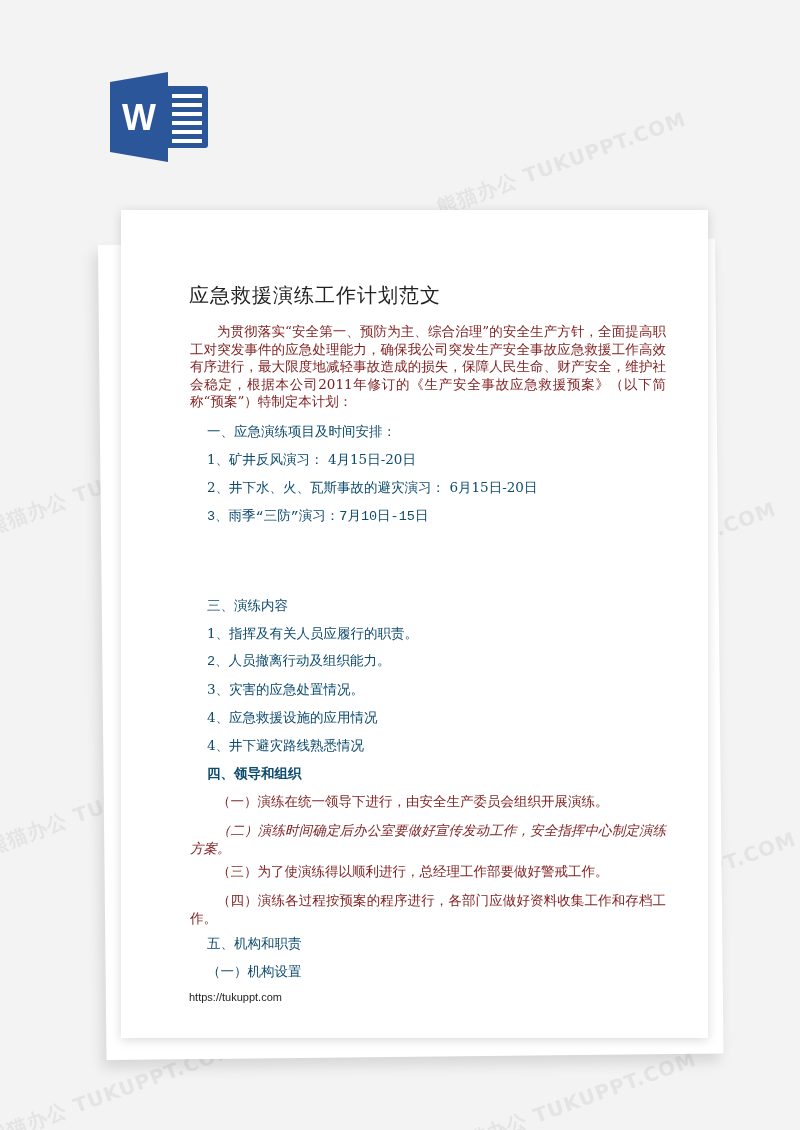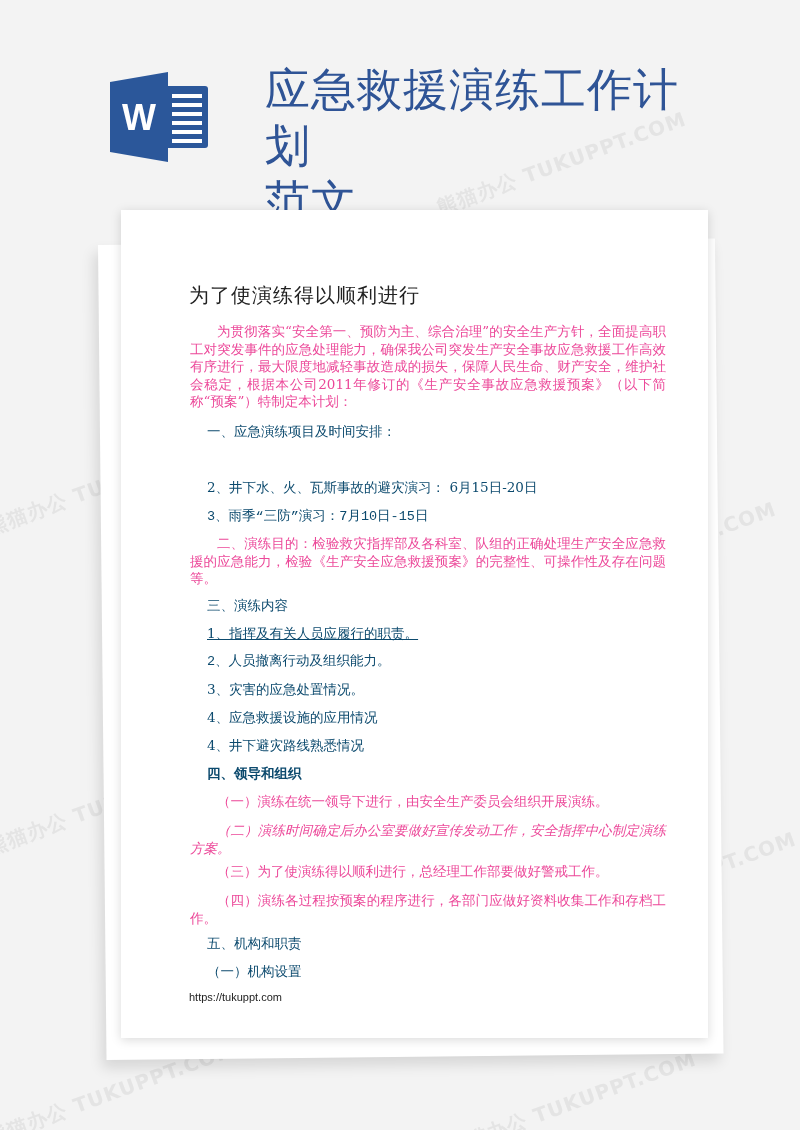--- a/index.html
+++ b/index.html
@@ -38,21 +38,21 @@
     position: absolute; left: 121px; top: 210px; width: 587px; height: 828px;
     background: #fff;
     box-shadow: 0 2px 10px rgba(0,0,0,0.15);
   }
   .doc-title {
     position: absolute; left: 68px; top: 72px;
     font-size: 20px; color: #222; letter-spacing: 1px; font-weight: normal;
   }
   .para {
     position: absolute; left: 69px; width: 476px;
-    font-size: 13.5px; line-height: 17.6px; color: #ec4899;
+    font-size: 13.5px; line-height: 17.6px; color: #7f1d1d;
     text-align: justify; text-indent: 2em;
   }
   .line {
     position: absolute; left: 86px; font-size: 13.5px; line-height: 17.6px;
     color: #0c4a6e; white-space: nowrap;
   }
   .footer-url {
     position: absolute; left: 68px; top: 781px;
     font-family: "Liberation Sans", "DejaVu Sans", sans-serif;
     font-size: 11px; color: #222;
@@ -70,49 +70,45 @@
         <rect x="62" y="31" width="30" height="4"></rect>
         <rect x="62" y="40" width="30" height="4"></rect>
         <rect x="62" y="49" width="30" height="4"></rect>
         <rect x="62" y="58" width="30" height="4"></rect>
         <rect x="62" y="67" width="30" height="4"></rect>
       </g>
       <polygon points="0,10 58,0 58,90 0,80" fill="#2b579a"></polygon>
       <text x="29" y="58" text-anchor="middle" font-family="Liberation Sans, DejaVu Sans, sans-serif" font-weight="bold" font-size="36" fill="#fff">W</text>
     </svg>
   </div>
-  <div class="hero-title">
-    <div>应急救援演练工作计划</div>
-    <div>范文</div>
-  </div>
 </div>
 
 <div class="watermark" style="left:430px; top:150px;">熊猫办公 TUKUPPT.COM</div>
 <div class="watermark" style="left:-20px; top:470px;">熊猫办公 TUKUPPT.COM</div>
 <div class="watermark" style="left:520px; top:540px;">熊猫办公 TUKUPPT.COM</div>
 <div class="watermark" style="left:-20px; top:790px;">熊猫办公 TUKUPPT.COM</div>
 <div class="watermark" style="left:540px; top:870px;">熊猫办公 TUKUPPT.COM</div>
 <div class="watermark" style="left:-20px; top:1080px;">熊猫办公 TUKUPPT.COM</div>
 <div class="watermark" style="left:440px; top:1090px;">熊猫办公 TUKUPPT.COM</div>
 
 <div class="page-back"></div>
 
 <div class="page">
-  <div class="doc-title">为了使演练得以顺利进行</div>
+  <div class="doc-title">应急救援演练工作计划范文</div>
 
   <div class="para" style="top:113px;">为贯彻落实“安全第一、预防为主、综合治理”的安全生产方针，全面提高职工对突发事件的应急处理能力，确保我公司突发生产安全事故应急救援工作高效有序进行，最大限度地减轻事故造成的损失，保障人民生命、财产安全，维护社会稳定，根据本公司2011年修订的《生产安全事故应急救援预案》（以下简称“预案”）特制定本计划：</div>
 
   <div class="line" style="top:213px;">一、应急演练项目及时间安排：</div>
+  <div class="line" style="top:241px;">1、矿井反风演习： 4月15日-20日</div>
   <div class="line" style="top:269px;">2、井下水、火、瓦斯事故的避灾演习： 6月15日-20日</div>
   <div class="line" style="top:298px;font-family:Liberation Mono, monospace;">3、雨季“三防”演习：7月10日-15日</div>
 
-  <div class="para" style="top:325px;">二、演练目的：检验救灾指挥部及各科室、队组的正确处理生产安全应急救援的应急能力，检验《生产安全应急救援预案》的完整性、可操作性及存在问题等。</div>
 
   <div class="line" style="top:387px;text-align:right;">三、演练内容</div>
-  <div class="line" style="top:415px;text-decoration:underline;">1、指挥及有关人员应履行的职责。</div>
+  <div class="line" style="top:415px;">1、指挥及有关人员应履行的职责。</div>
   <div class="line" style="top:443px;font-family:Liberation Mono, monospace;">2、人员撤离行动及组织能力。</div>
   <div class="line" style="top:471px;">3、灾害的应急处置情况。</div>
   <div class="line" style="top:499px;">4、应急救援设施的应用情况</div>
   <div class="line" style="top:527px;">4、井下避灾路线熟悉情况</div>
 
   <div class="line" style="top:555px;font-weight:bold;">四、领导和组织</div>
   <div class="para" style="top:583px;">（一）演练在统一领导下进行，由安全生产委员会组织开展演练。</div>
   <div class="para" style="top:612px;font-style:italic;">（二）演练时间确定后办公室要做好宣传发动工作，安全指挥中心制定演练方案。</div>
   <div class="para" style="top:653px;">（三）为了使演练得以顺利进行，总经理工作部要做好警戒工作。</div>
   <div class="para" style="top:682px;">（四）演练各过程按预案的程序进行，各部门应做好资料收集工作和存档工作。</div>

